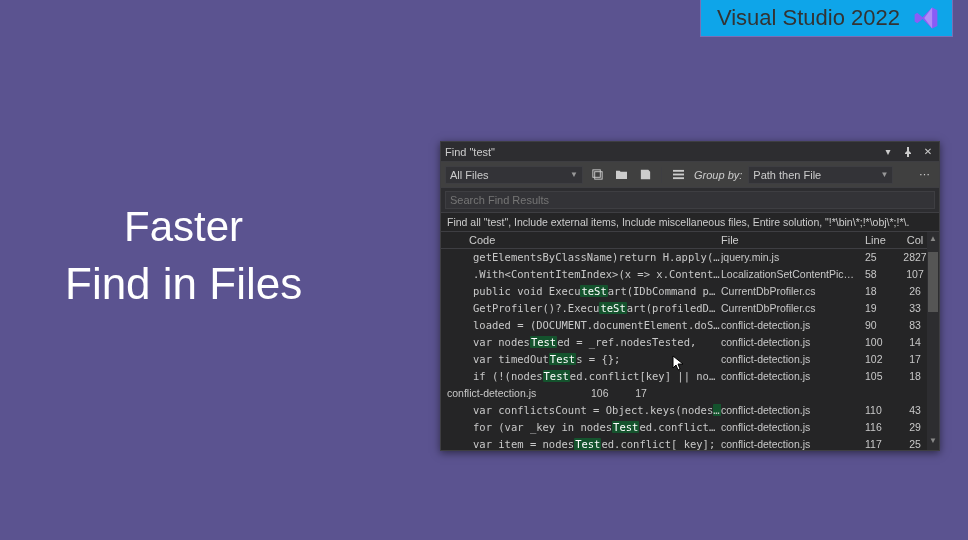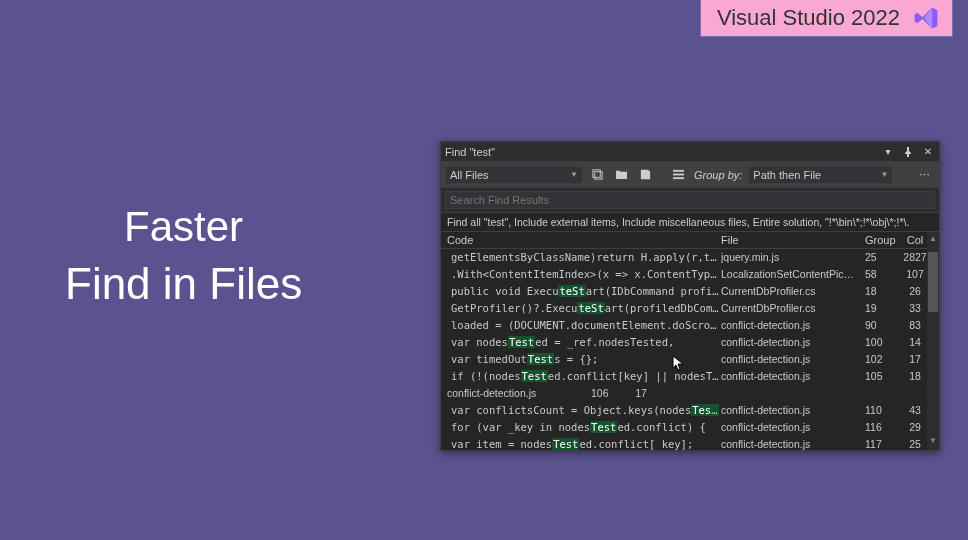--- a/index.html
+++ b/index.html
@@ -8,21 +8,21 @@
     height: 540px;
     background: #5b5390;
     font-family: 'Segoe UI', Arial, sans-serif;
     position: relative;
     overflow: hidden;
   }
   .vs-badge {
     position: absolute;
     top: 0;
     right: 15px;
-    background: #f9a8d4;
+    background: #0ea5e9;
     padding: 4px 12px 4px 16px;
     display: flex;
     align-items: center;
     gap: 12px;
     border: 1px solid #7a6fb5;
     border-top: none;
   }
   .vs-badge-text {
     font-size: 22px;
     color: #333;
@@ -145,21 +145,21 @@
     overflow: hidden;
     position: relative;
   }
   .results-header {
     display: flex;
     padding: 2px 6px;
     color: #ccc;
     font-size: 11px;
     border-bottom: 1px solid #3e3e42;
   }
-  .col-code { flex: 1; min-width: 0; }
+  .col-code { flex: 1; min-width: 0; margin-left: 22px; }
   .col-file { width: 144px; flex-shrink: 0; }
   .col-line { width: 32px; flex-shrink: 0; text-align: left; }
   .col-col  { width: 36px; flex-shrink: 0; text-align: center; }
   .results-body {}
   .result-row {
     display: flex;
     padding: 1px 6px;
     color: #c8c8c8;
     font-size: 10.5px;
     line-height: 15px;
@@ -292,21 +292,21 @@
   <div class="search-row">
     <input class="search-input" placeholder="Search Find Results" style="">
   </div>
 
   <div class="summary">Find all "test", Include external items, Include miscellaneous files, Entire solution, "!*\bin\*;!*\obj\*;!*\.</div>
 
   <div class="results">
     <div class="results-header">
       <div class="col-code">Code</div>
       <div class="col-file">File</div>
-      <div class="col-line">Group</div>
+      <div class="col-line">Line</div>
       <div class="col-col">Col</div>
     </div>
     <div class="results-body" id="results-body">
         <div class="result-row">
           <div class="col-code">getElementsByClassName)return H.apply(r,t.getEle…</div>
           <div class="col-file">jquery.min.js</div>
           <div class="col-line">25</div>
           <div class="col-col">2827</div>
         </div>
         <div class="result-row">

